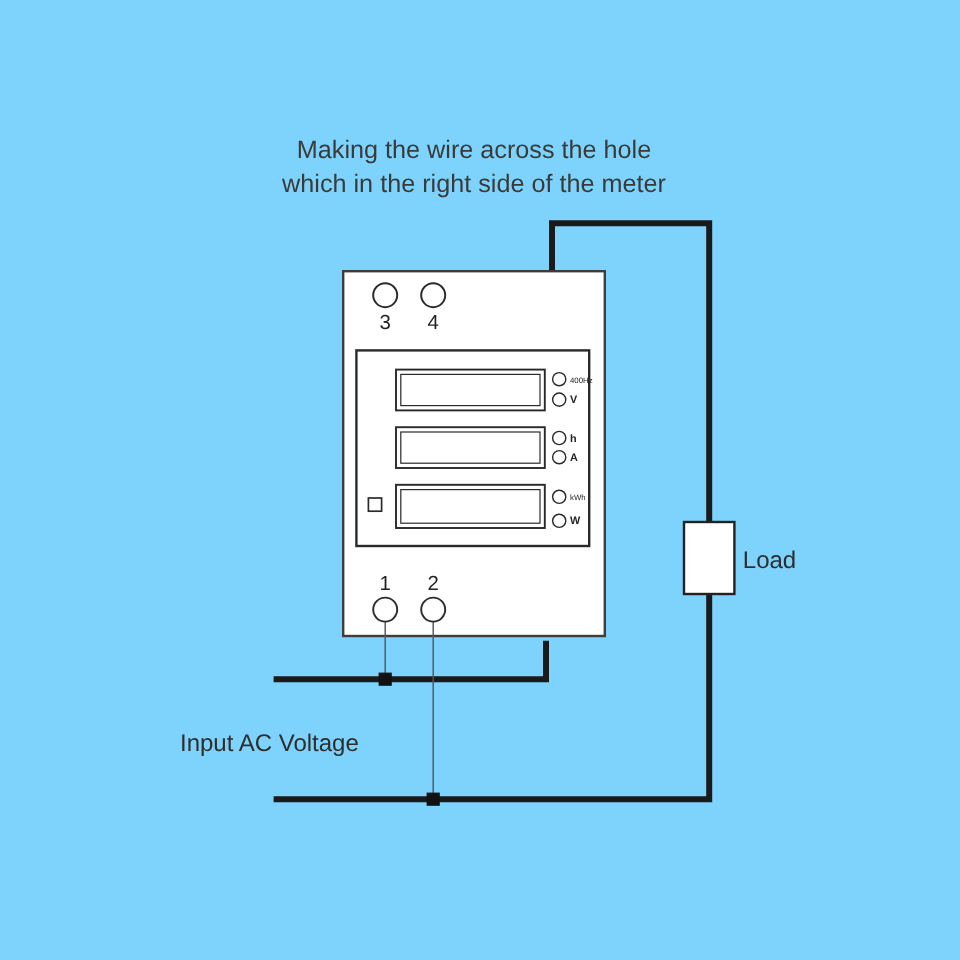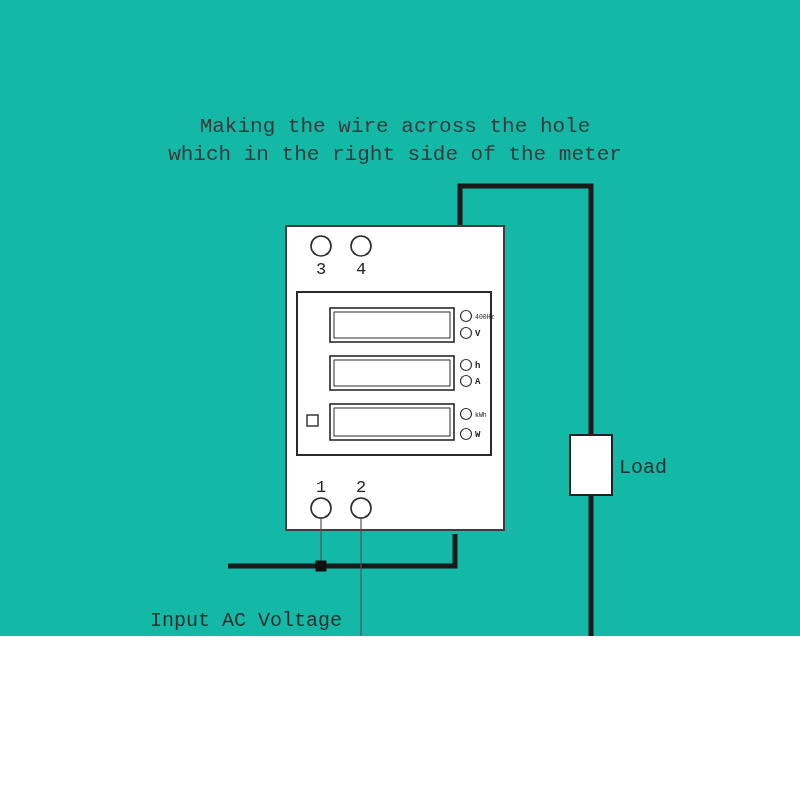--- a/index.html
+++ b/index.html
@@ -3,23 +3,23 @@
 <meta charset="utf-8">
 <style>
   html, body {
     margin: 0;
     padding: 0;
     background: #ffffff;
   }
   .stage {
     position: relative;
     width: 800px;
-    height: 636px;
-    background: #14b8a6;
-    font-family: Liberation Mono, monospace;
+    height: 800px;
+    background: #7dd3fc;
+    font-family: Liberation Sans, sans-serif;
     overflow: hidden;
   }
   svg { display: block; }
 
   .title-text   { font-size: 21px; fill: #3a3a3a; }
   .terminal-num { font-size: 17px; fill: #222222; }
   .side-label   { font-size: 20px; fill: #2e2e2e; }
   .ind-tiny     { font-size: 6.5px; fill: #222222; }
   .ind-small    { font-size: 9px; font-weight: bold; fill: #222222; }
 

